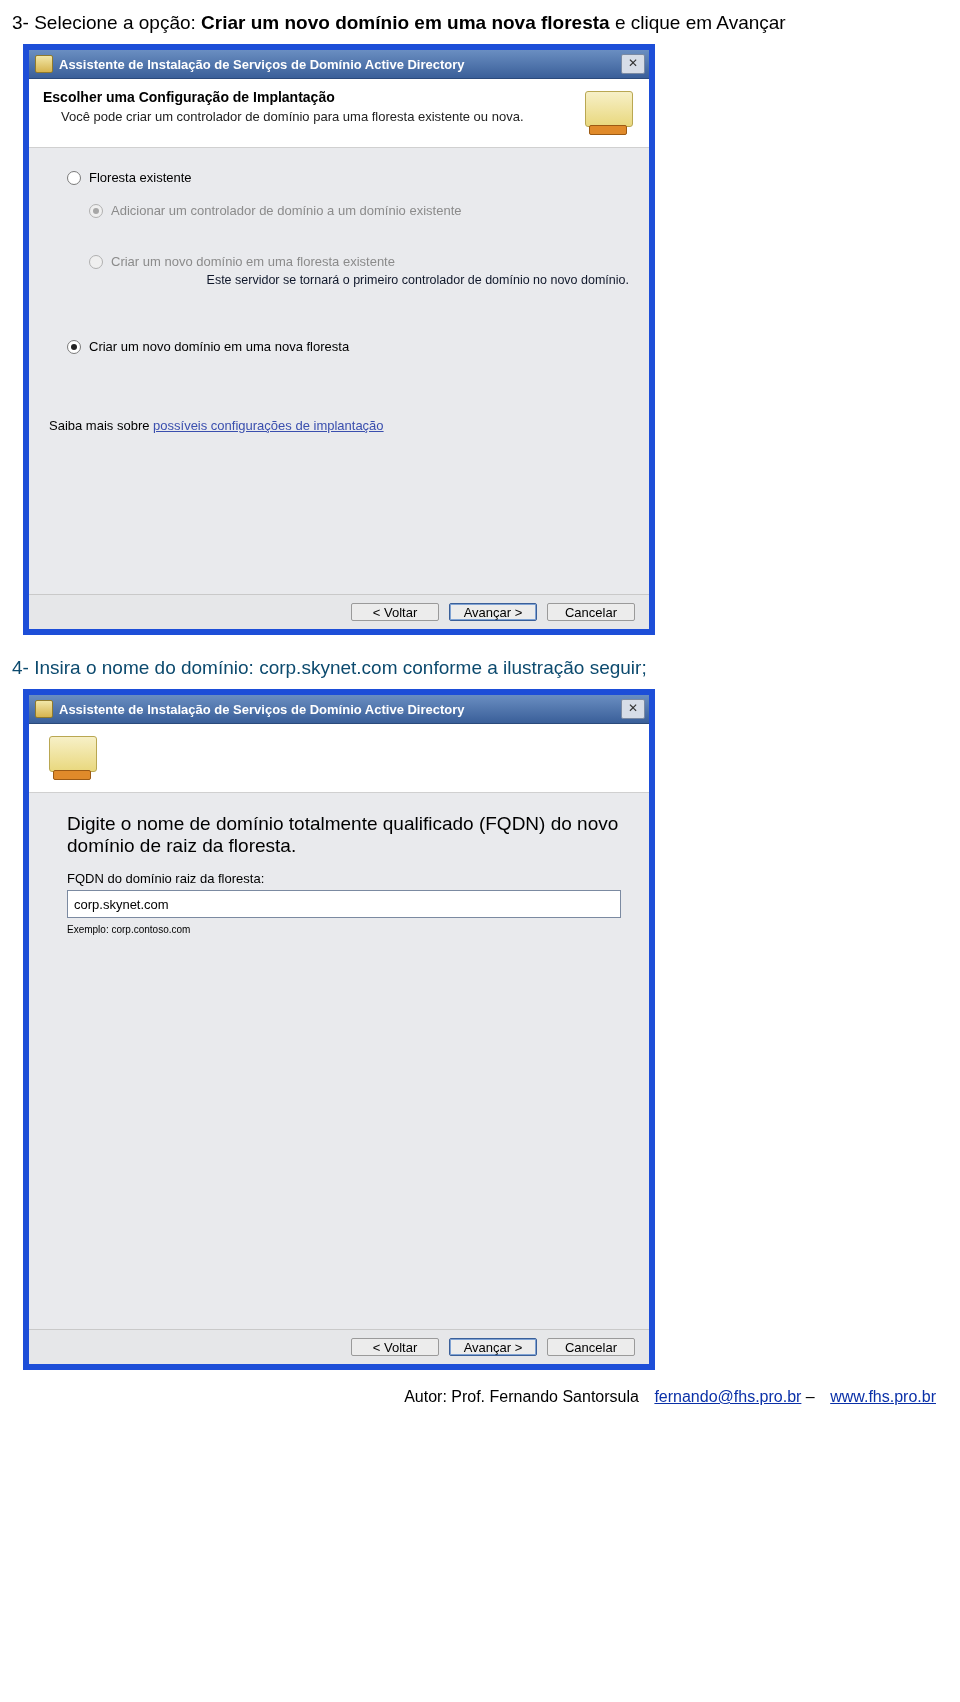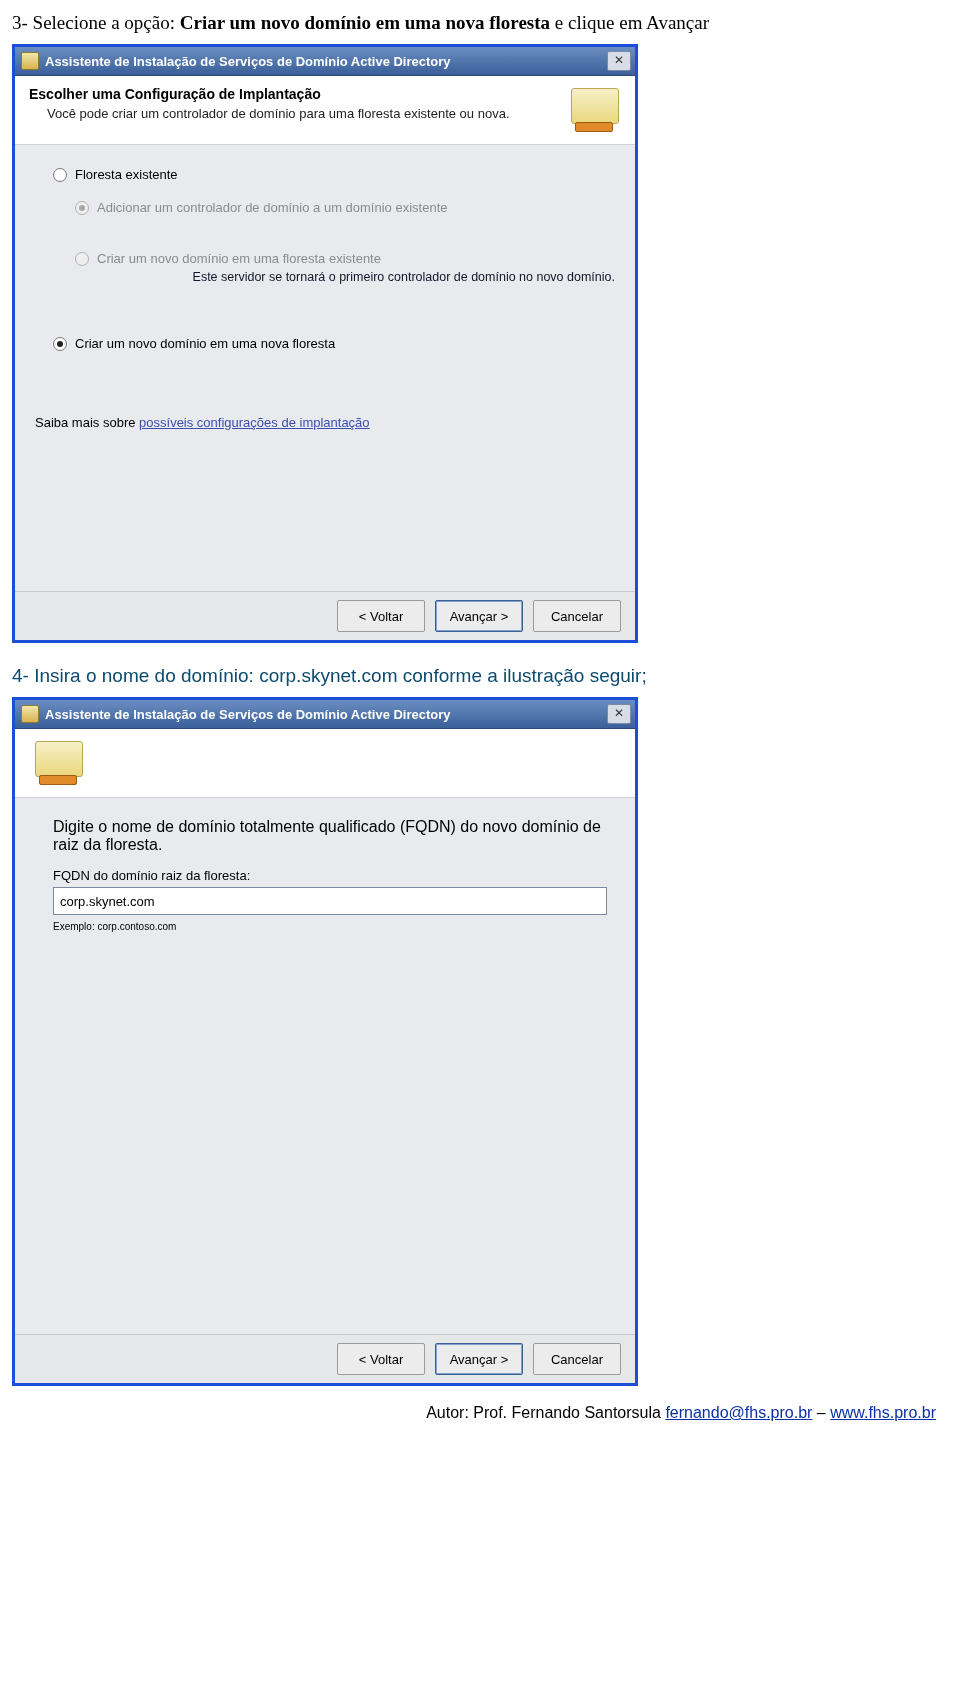--- a/index.html
+++ b/index.html
@@ -10,35 +10,34 @@
   width: 960px;
 }
 .page {
   padding: 8px 12px 18px 12px;
   width: 936px;
 }
 .doc-line {
   font-size: 19px;
   color: #000;
   margin: 4px 0 10px 0;
-  font-family: Liberation Serif, serif;
 }
 .doc-line .bold {
   font-weight: 700;
 }
 .doc-line2 {
   font-size: 19px;
   color: #0c4a6e;
   margin: 22px 0 10px 0;
 }
 .wizard {
   width: 620px;
-  border: 3px solid #1d4ed8;
+  border: 6px solid #1d4ed8;
   background: #e9eaed;
-  margin: 4px 0 0 0;
+  margin: 4px 0 0 11px;
 }
 .wizard-titlebar {
   height: 28px;
   background: linear-gradient(#6a8ec1, #3a5f99);
   display: flex;
   align-items: center;
   padding: 0 4px 0 6px;
   border-bottom: 1px solid #2b4a7b;
 }
 .tb-icon {
@@ -177,36 +176,36 @@
 }
 .wizard-bottom {
   border-top: 1px solid #c9c9c9;
   background: #e6e7e9;
   padding: 8px 14px;
   display: flex;
   justify-content: flex-end;
   gap: 10px;
 }
 .wbtn {
-  height: 32px;
+  height: 18px;
   min-width: 88px;
   padding: 0 0;
   background: #ececec;
   border: 1px solid #9a9a9a;
   font-size: 13px;
   color: #000;
   border-radius: 2px;
 }
 .wbtn.primary {
   border: 1px solid #3a5f99;
   box-shadow: 0 0 0 1px #7fa2d3 inset;
 }
 
 .body2-text {
-  font-size: 16px;
+  font-size: 19px;
   color: #000;
   margin: 2px 0;
 }
 .field-label {
   font-size: 13px;
   color: #000;
   margin-top: 14px;
 }
 .txt-input {
   display: block;
@@ -225,20 +224,21 @@
 }
 .footer {
   font-size: 16px;
   color: #000;
   text-align: right;
   padding: 18px 12px 0 0;
 }
 .footer a {
   color: #0a30a8;
   text-decoration: underline;
+  margin-left: 11px;
 }
 </style>
 </head>
 <body>
 
 <div class="page">
 
   <p class="doc-line">
     <span>3- Selecione a opção: </span><span class="bold">Criar um novo domínio em uma nova floresta</span><span> e clique em Avançar</span>
   </p>

